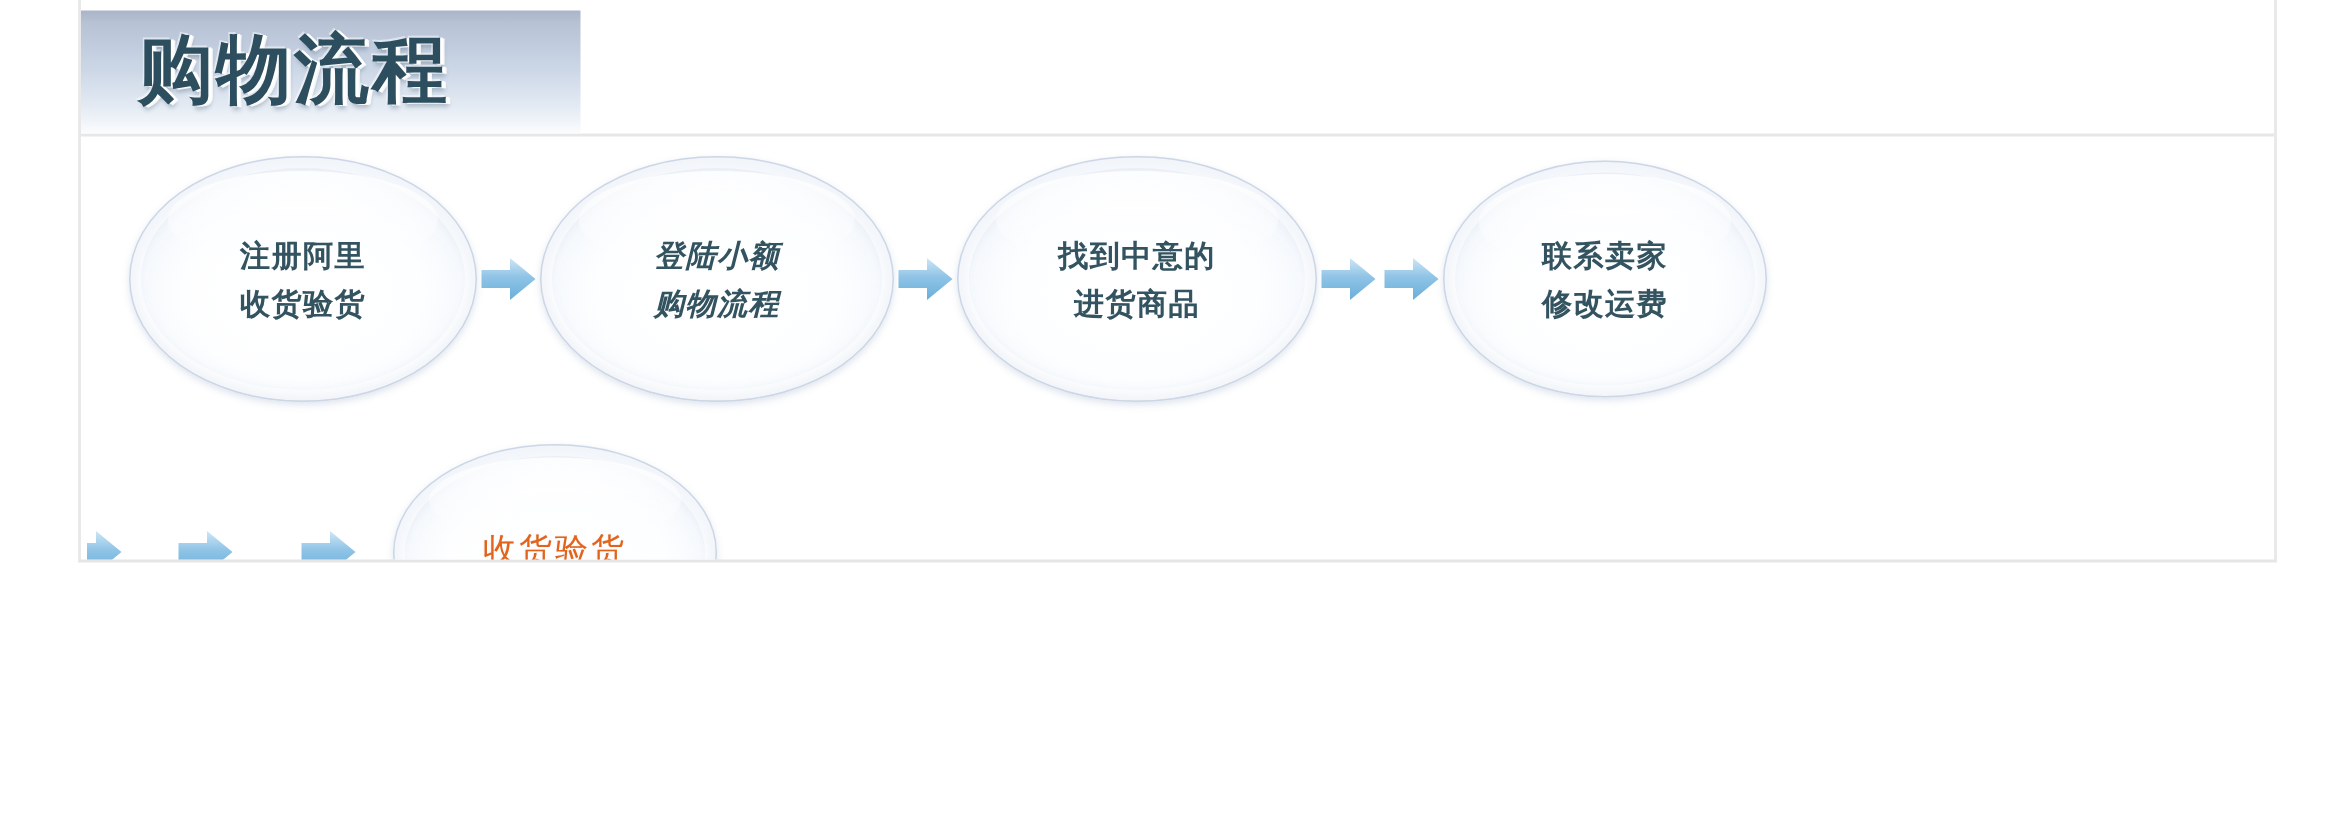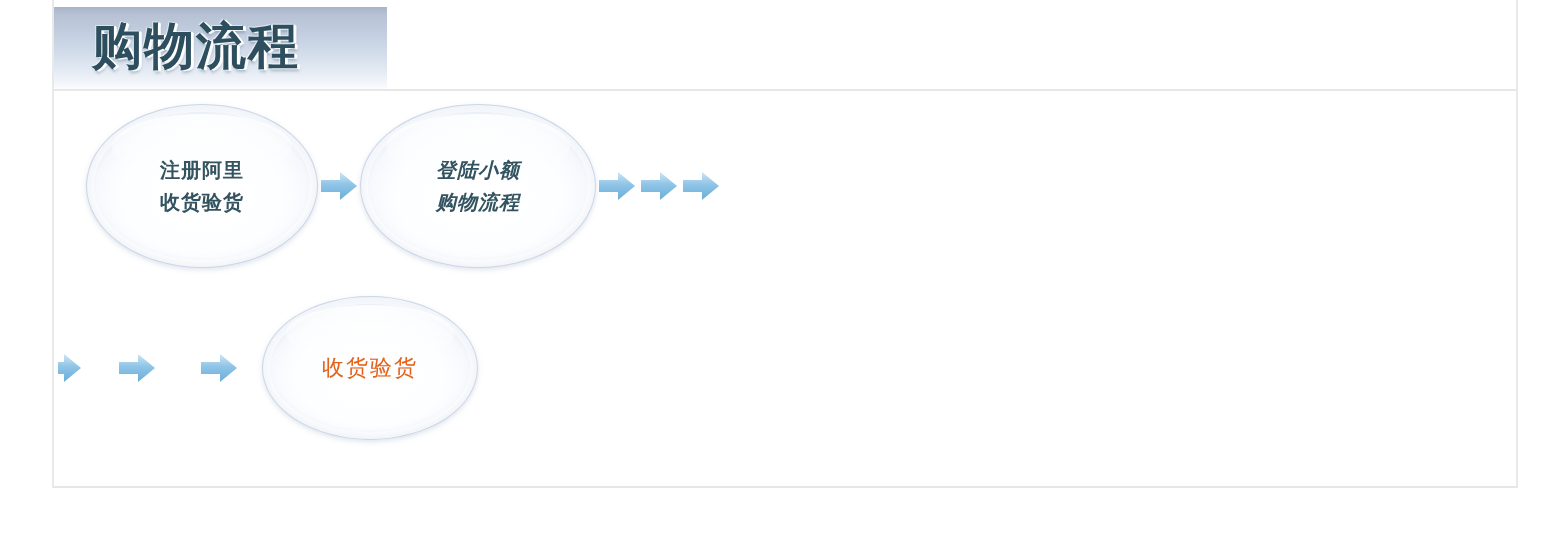--- a/index.html
+++ b/index.html
@@ -21,21 +21,21 @@
     height: 554px;
     background: #ffffff;
   }
 
   
   #panel {
     position: absolute;
     left: 52px;
     top: 0px;
     width: 1466px;
-    height: 488px;
+    height: 375px;
     background: #ffffff;
     border-left: 2px solid #e9e9e9;
     border-right: 2px solid #e9e9e9;
     border-bottom: 2px solid #e6e6e6;
     box-sizing: border-box;
     overflow: hidden;
   }
 
   
   #title-rule {
@@ -219,34 +219,46 @@
           <span>购物流程</span>
         </div>
       </div>
 
       <div class="arrow">
         <svg width="42" height="36" viewBox="0 0 42 36">
           <path d="M3 12 L22 12 L22 4 L39 18 L22 32 L22 24 L3 24 Z" fill="url(#ag1)"></path>
         </svg>
       </div>
 
-
-      <div class="arrow">
-        <svg width="42" height="36" viewBox="0 0 42 36">
-          <path d="M3 12 L22 12 L22 4 L39 18 L22 32 L22 24 L3 24 Z" fill="url(#ag1)"></path>
-        </svg>
-      </div>
-
-
-      <div class="arrow">
-        <svg width="42" height="36" viewBox="0 0 42 36">
-          <path d="M3 12 L22 12 L22 4 L39 18 L22 32 L22 24 L3 24 Z" fill="url(#ag1)"></path>
-        </svg>
-      </div>
-
+      <div class="node n-w3">
+        <div class="node-label">
+          <span>找到中意的</span><br>
+          <span>进货商品</span>
+        </div>
+      </div>
+
+      <div class="arrow">
+        <svg width="42" height="36" viewBox="0 0 42 36">
+          <path d="M3 12 L22 12 L22 4 L39 18 L22 32 L22 24 L3 24 Z" fill="url(#ag1)"></path>
+        </svg>
+      </div>
+
+
+      <div class="arrow">
+        <svg width="42" height="36" viewBox="0 0 42 36">
+          <path d="M3 12 L22 12 L22 4 L39 18 L22 32 L22 24 L3 24 Z" fill="url(#ag1)"></path>
+        </svg>
+      </div>
+
+      <div class="node n-w5">
+        <div class="node-label">
+          <span>联系卖家</span><br>
+          <span>修改运费</span>
+        </div>
+      </div>
 
     </div>
 
     <div class="flow-row" id="row-2">
 
       <div class="arrow arrow-clip">
         <svg width="42" height="36" viewBox="0 0 42 36">
           <path d="M3 12 L22 12 L22 4 L39 18 L22 32 L22 24 L3 24 Z" fill="url(#ag1)"></path>
         </svg>
       </div>

